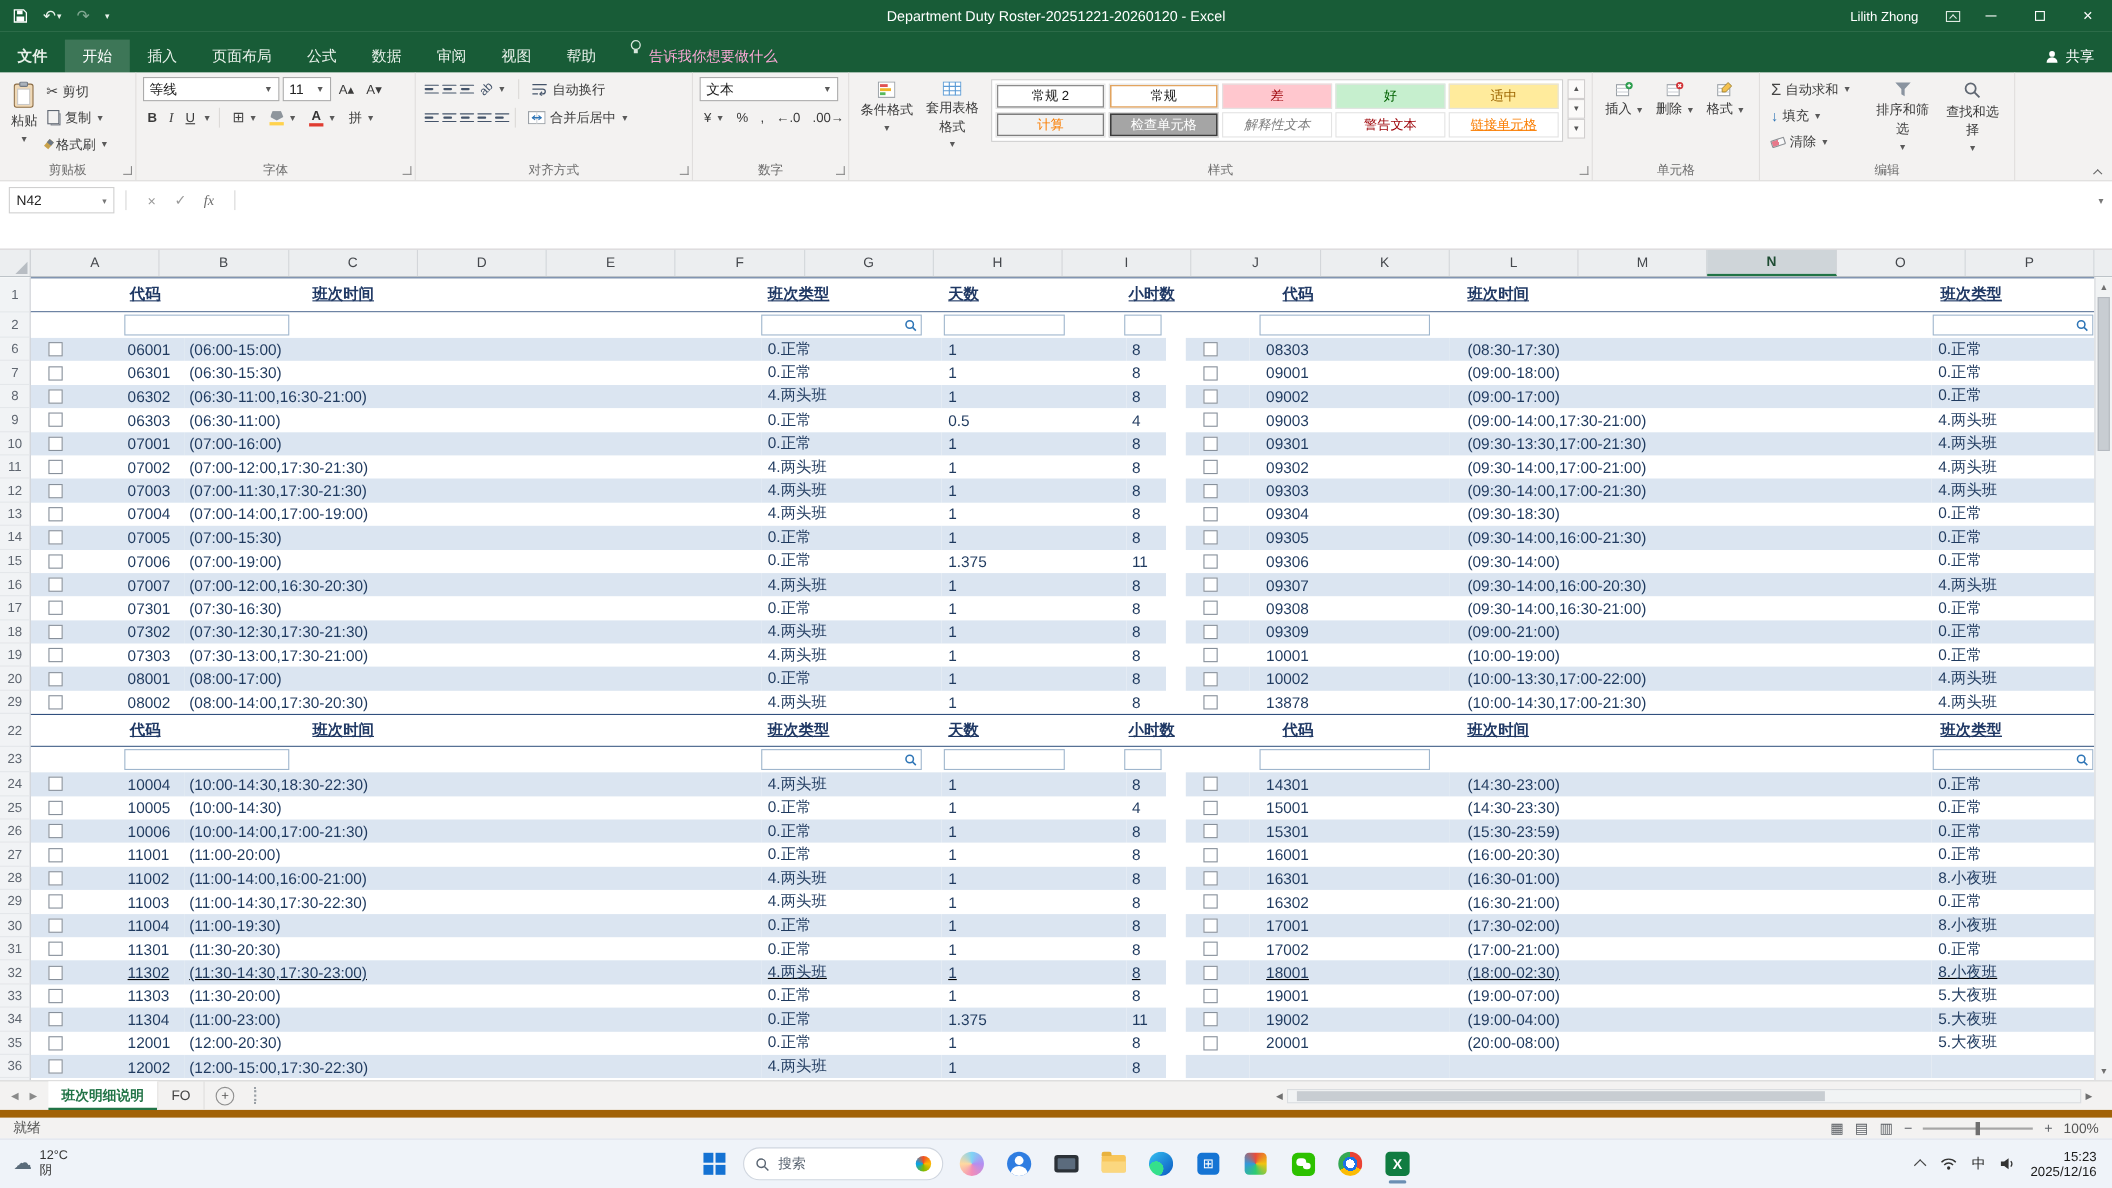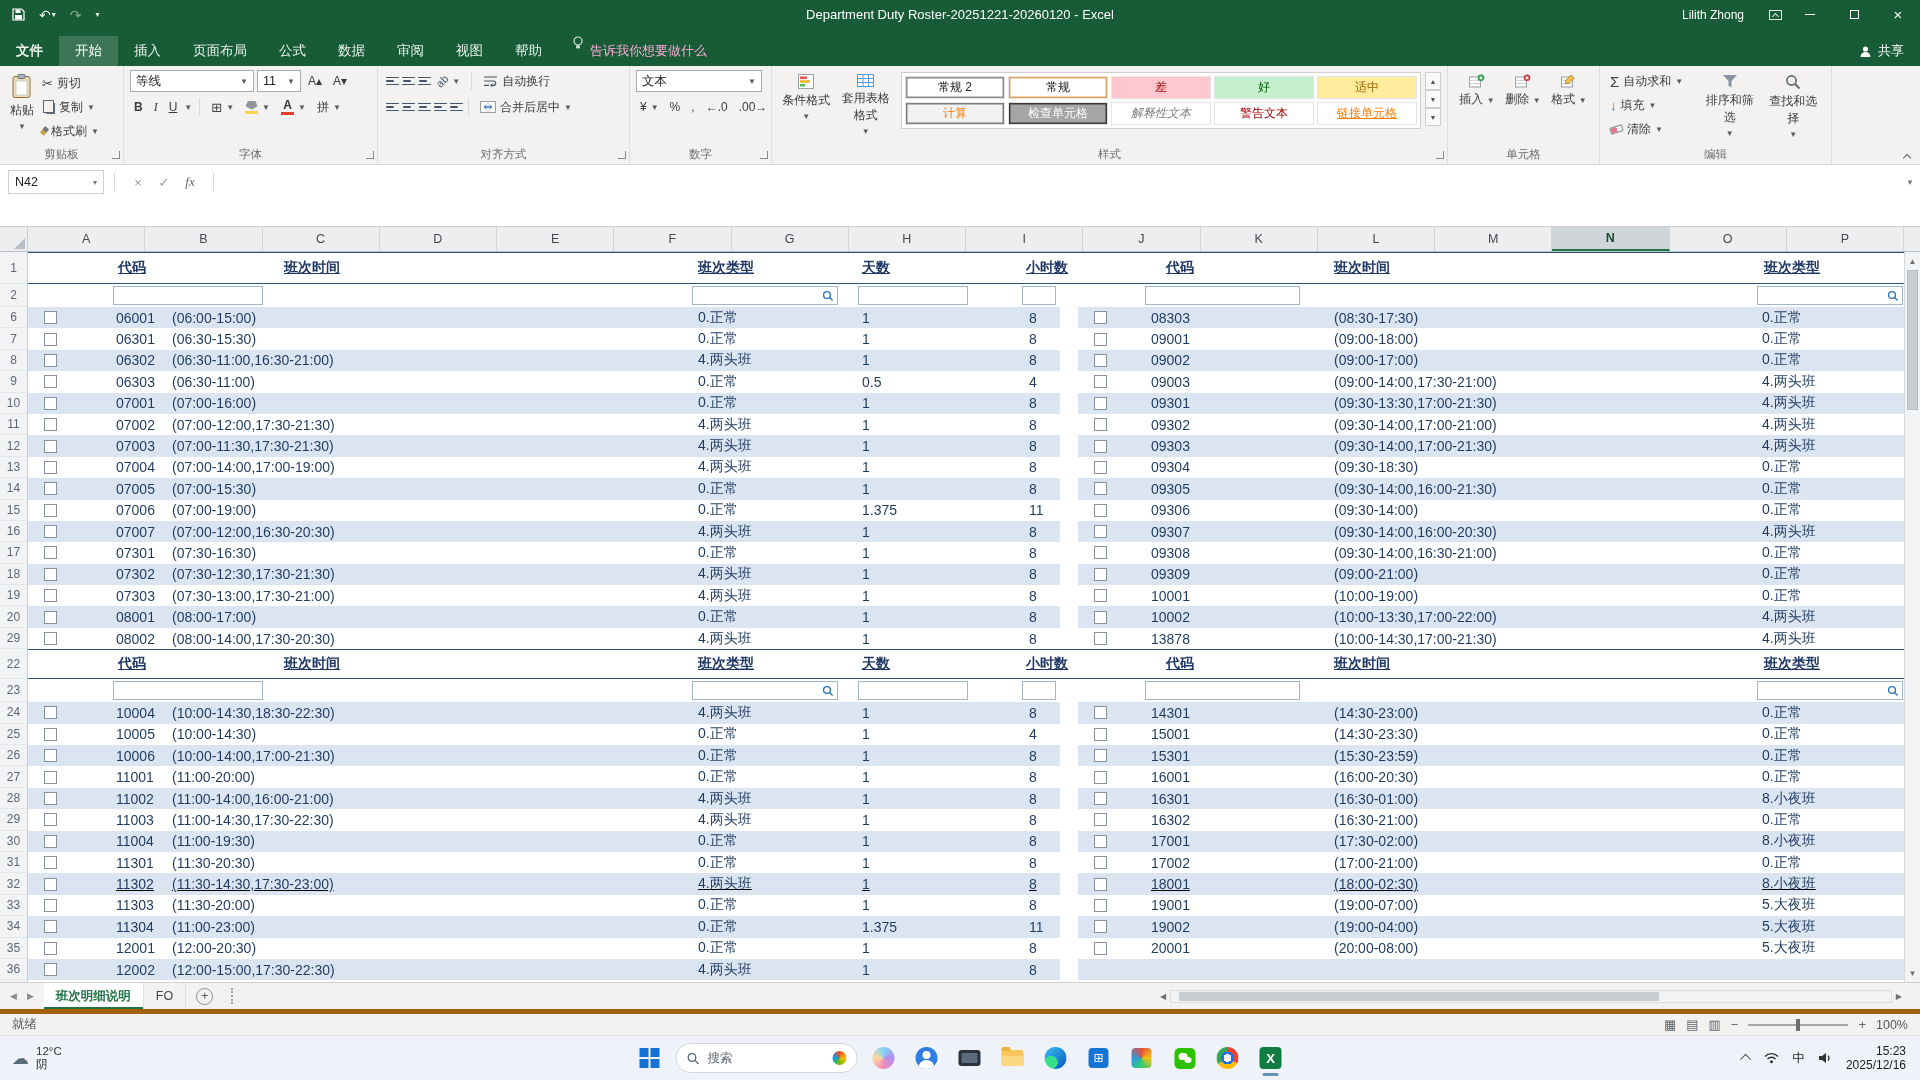--- a/index.html
+++ b/index.html
@@ -111,21 +111,21 @@
   .stab{height:100%;display:flex;align-items:center;padding:0 12px;border-right:1px solid #e0dedd}
   .stab.active{background:#fff;color:#217346;font-weight:bold;box-shadow:inset 0 -2px 0 #217346}
   .newsheet{width:17px;height:17px;border:1px solid #8f8f8f;border-radius:50%;display:flex;align-items:center;justify-content:center;color:#555;font-size:12px;margin-left:10px}
   .splitter{width:6px;height:16px;border-left:2px dotted #9aa0a6;margin-left:18px}
   .hscroll{margin-left:auto;margin-right:18px;width:742px;display:flex;align-items:center;gap:4px}
   .hs-arr{font-size:8px;color:#707070}
   .hs-track{flex:1;height:13px;background:#f1f3f4;border:1px solid #dadde0;position:relative}
   .hs-thumb{position:absolute;left:8px;top:1px;height:9px;width:480px;background:#c8cdd2}
 
   
-  .statusbar{height:26px;background:#f3f2f1;border-top:5px solid #a16207;display:flex;align-items:center;font-size:12.5px;color:#555;padding:0 12px}
+  .statusbar{height:26px;background:#f3f2f1;border-top:7px solid #a16207;display:flex;align-items:center;font-size:12.5px;color:#555;padding:0 12px}
   .sb-right{margin-left:auto;display:flex;align-items:center;gap:10px}
   .sb-view{font-size:13px;color:#5f6368}
   .zslider{width:100px;height:2px;background:#a6a6a6;position:relative}
   .zthumb{position:absolute;left:48px;top:-5px;width:4px;height:12px;background:#6f6f6f}
   .zsign{font-size:13px;color:#5f6368}
 
   
   .taskbar{height:45px;background:#eff3f9;border-top:1px solid #dde2e9;display:flex;align-items:center;position:relative}
   .weather{display:flex;align-items:center;gap:7px;padding-left:12px}
   .weather .cl{font-size:17px;color:#5a6b7a}

